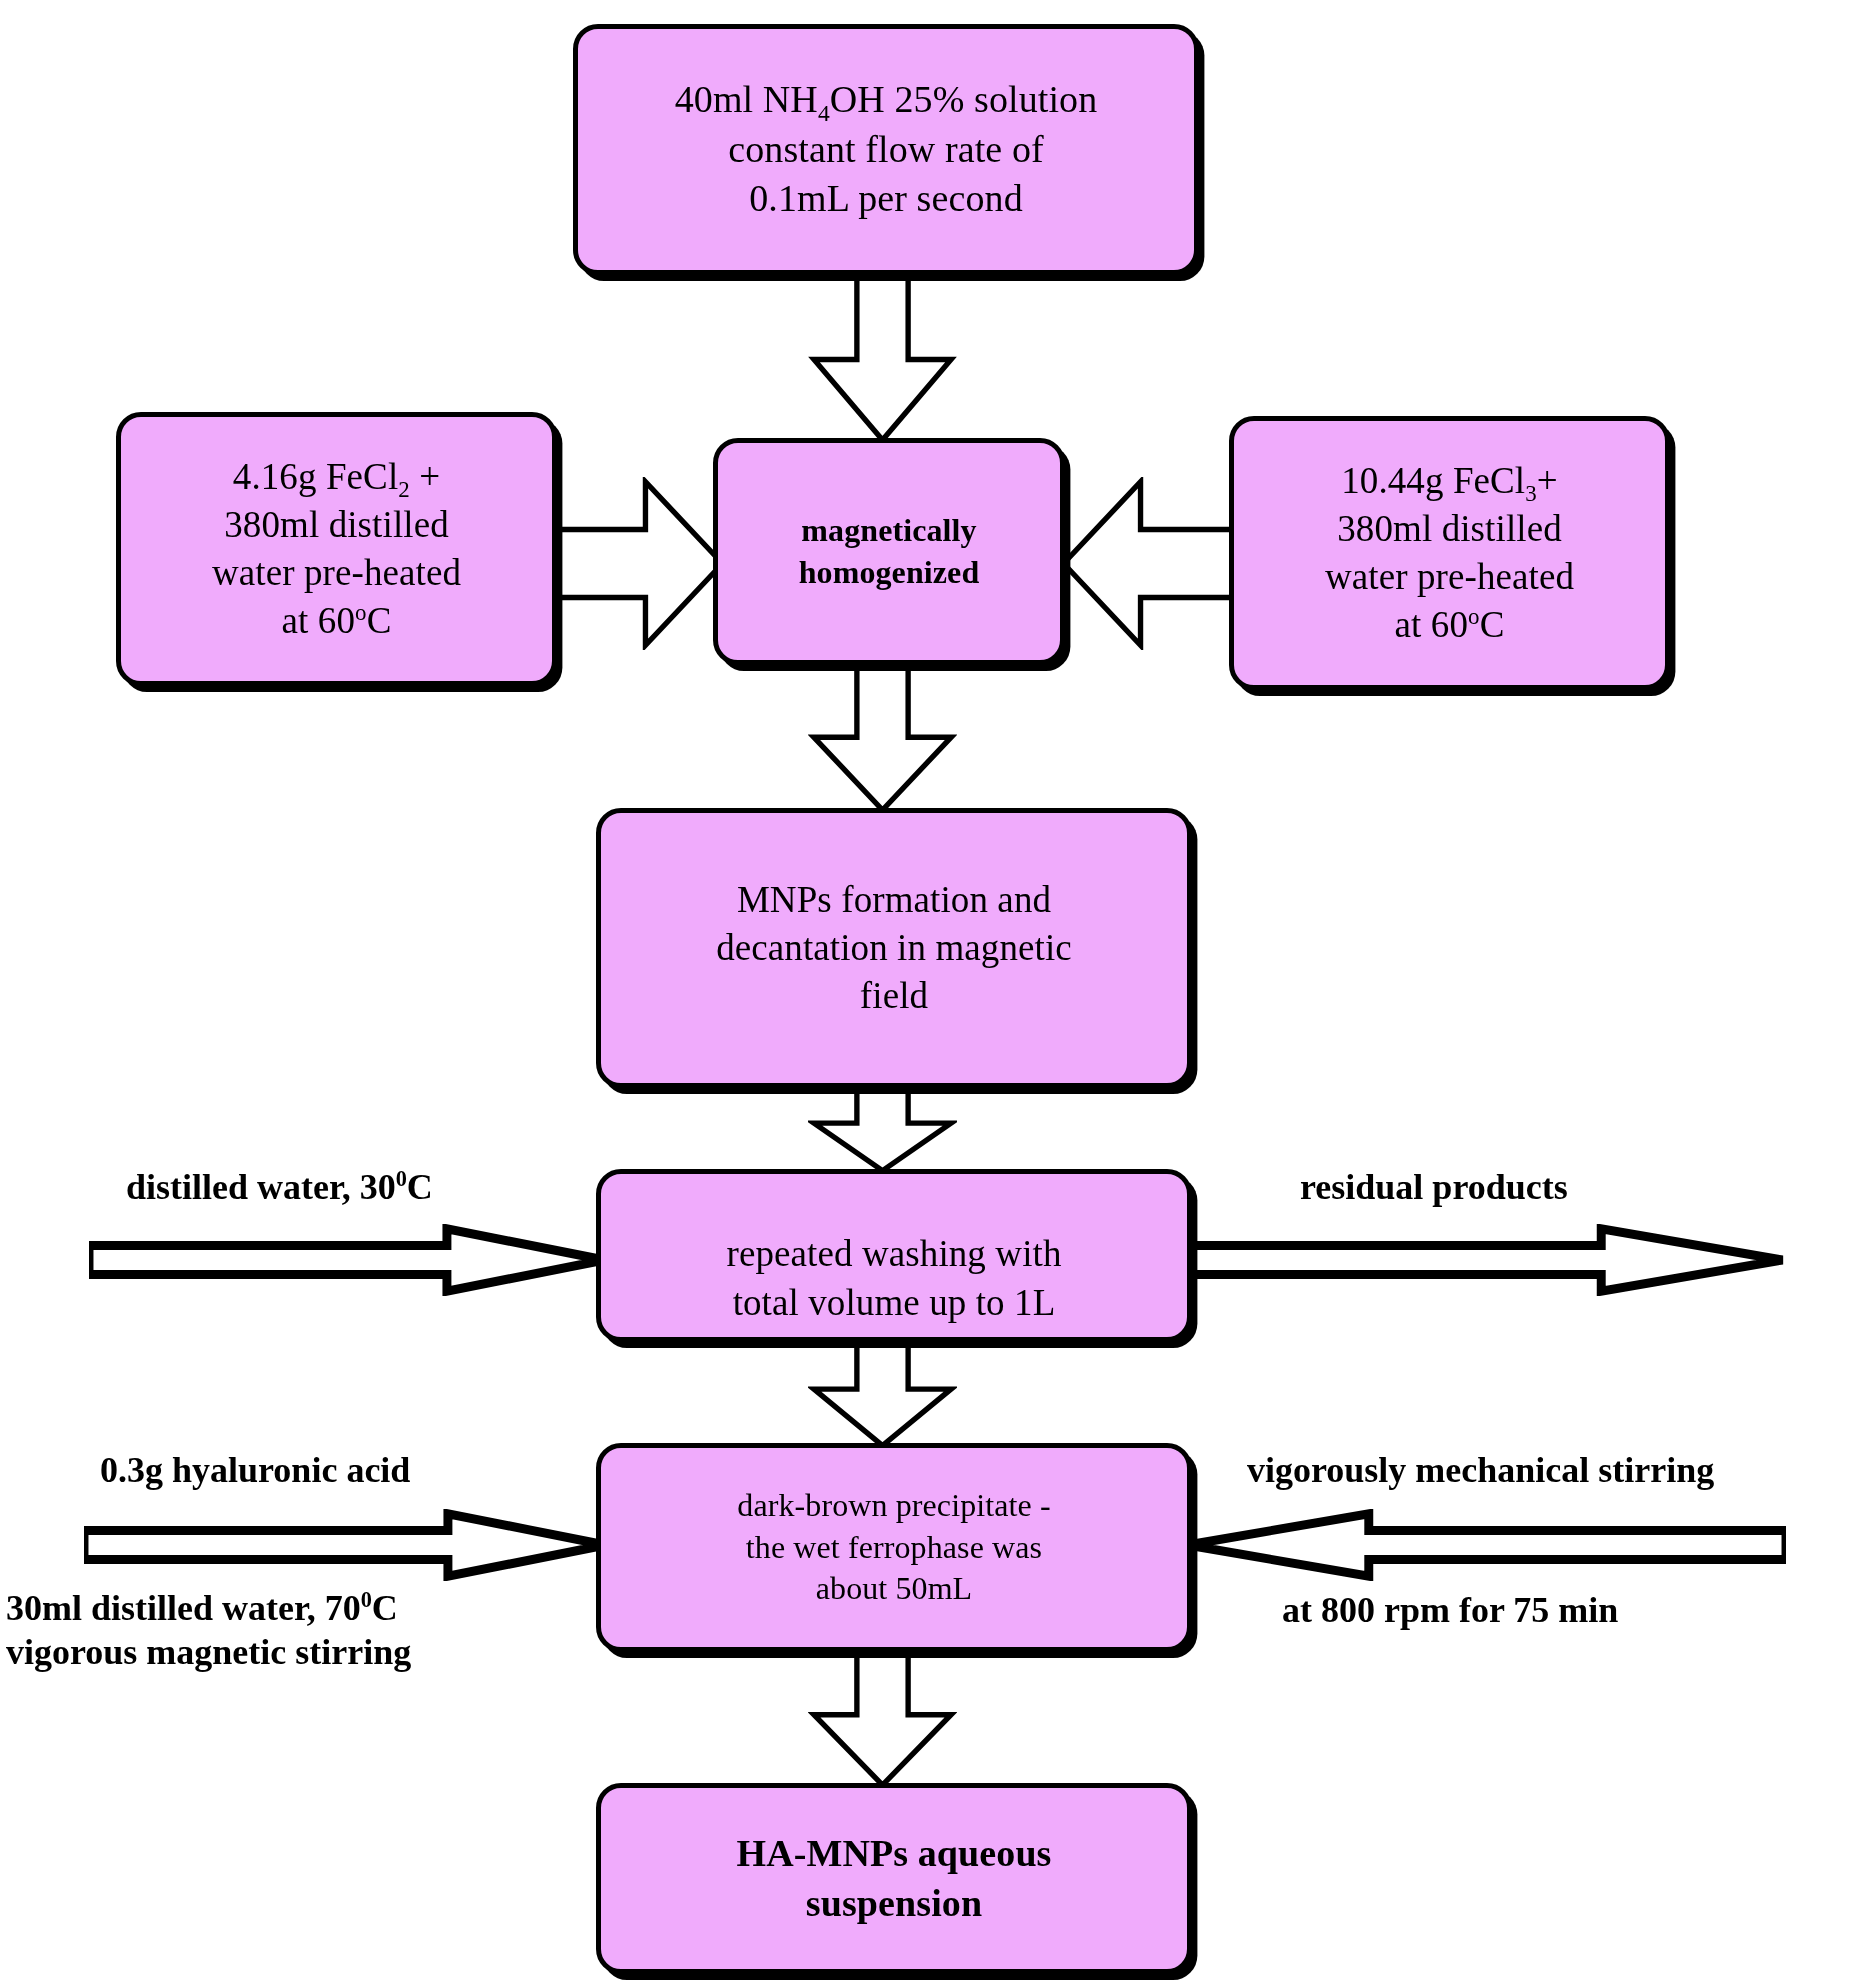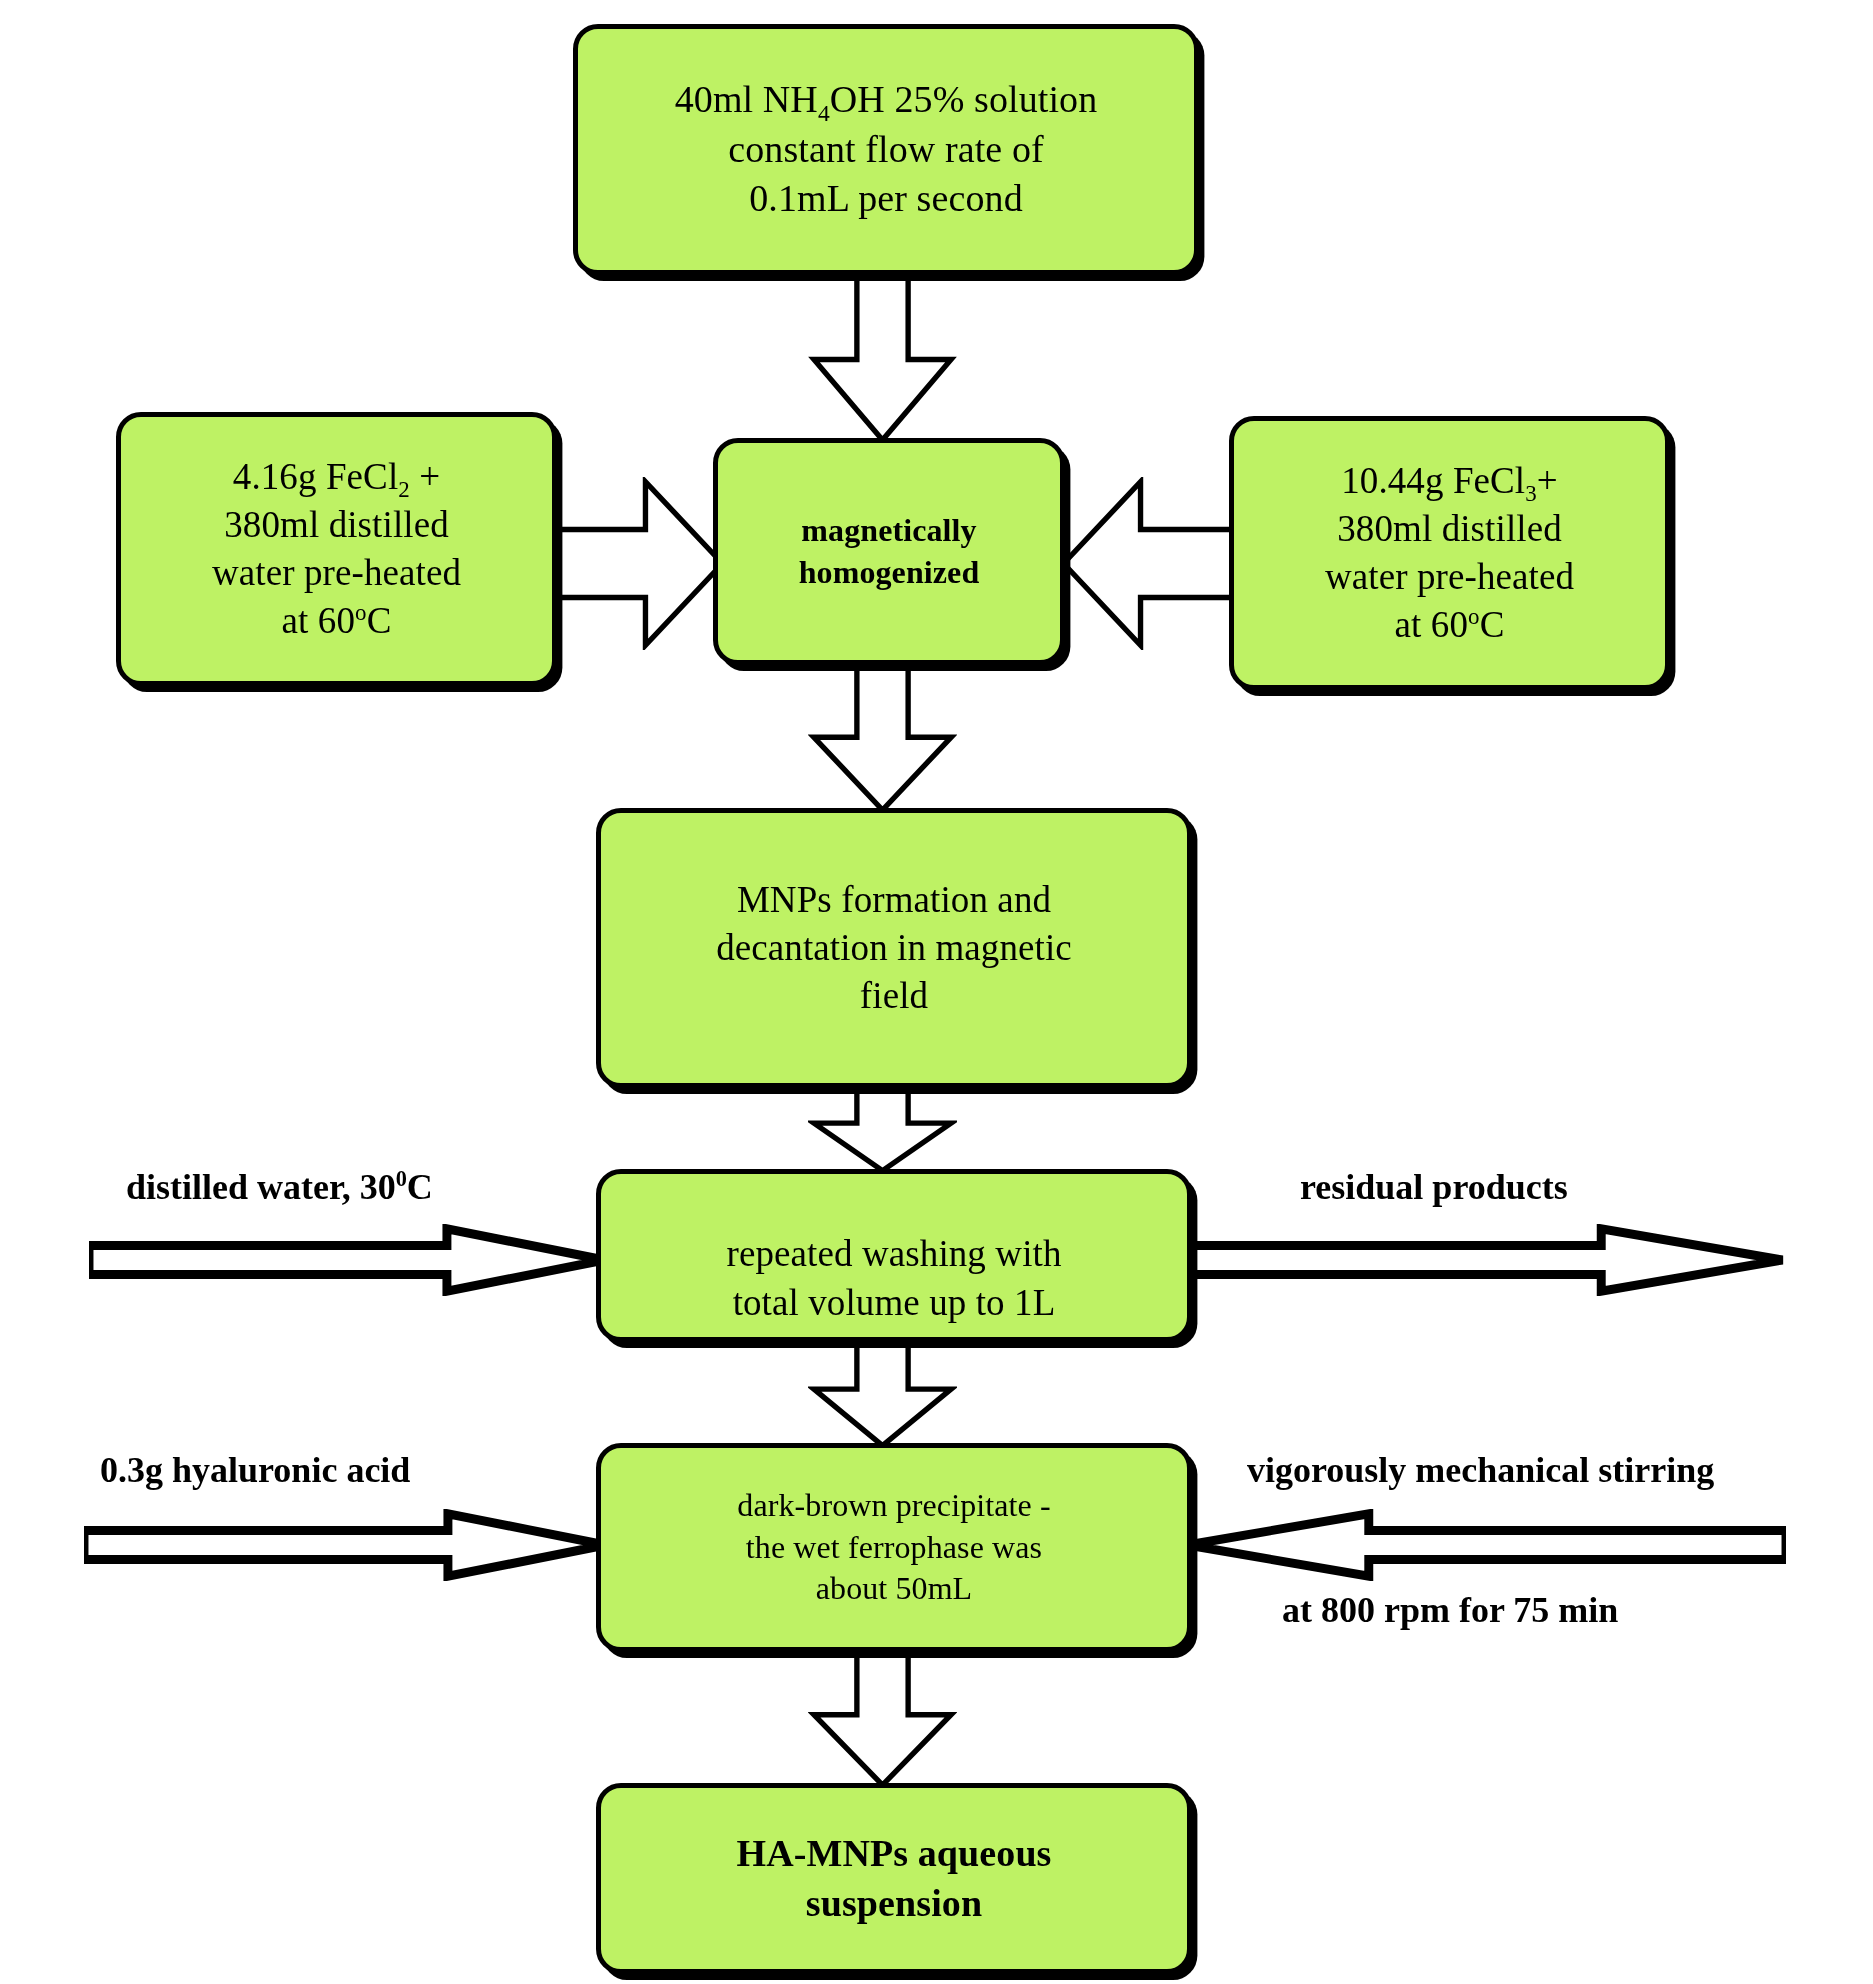--- a/index.html
+++ b/index.html
@@ -9,21 +9,21 @@
     color:#000;
   }
   #stage{position:absolute;left:0;top:0;width:1874px;height:1985px;}
 
   
   .node{
     position:absolute;
     box-sizing:border-box;
     border:5.4px solid #000;
     border-radius:25px;
-    background:#bef264;
+    background:#f0abfc;
     display:flex;align-items:center;justify-content:center;
     text-align:center;
     box-shadow:6px 6.6px 0 -0.6px #000;
     z-index:4;
   }
   .node .txt{
     display:block;
     width:100%;
     padding:0 8.4px;
     line-height:1.30;
@@ -187,20 +187,21 @@
 
   <div class="linearrow" id="la-prec-right">
     <svg viewBox="0 0 1010 120" preserveAspectRatio="none">
       <polygon points="1010,36 310,36 310,8 6,60 310,112 310,84 1010,84"></polygon>
     </svg>
   </div>
 
   <div class="label" id="lb-vigmech">vigorously mechanical stirring</div>
   <div class="label" id="lb-rpm">at 800 rpm for 75 min</div>
 
+  <div class="label" id="lb-dw70">30ml distilled water, 70<sup>0</sup>C<br>vigorous magnetic stirring</div>
 
   <div class="blockarrow" id="a-precip-down">
     <svg viewBox="0 0 250 235" preserveAspectRatio="none">
       <polygon points="82,0 168,0 168,112 240,112 125,230 10,112 82,112"></polygon>
     </svg>
   </div>
 
   <div class="node bold" id="n-final">
     <span class="txt">HA-MNPs aqueous<br>suspension</span>
   </div>

